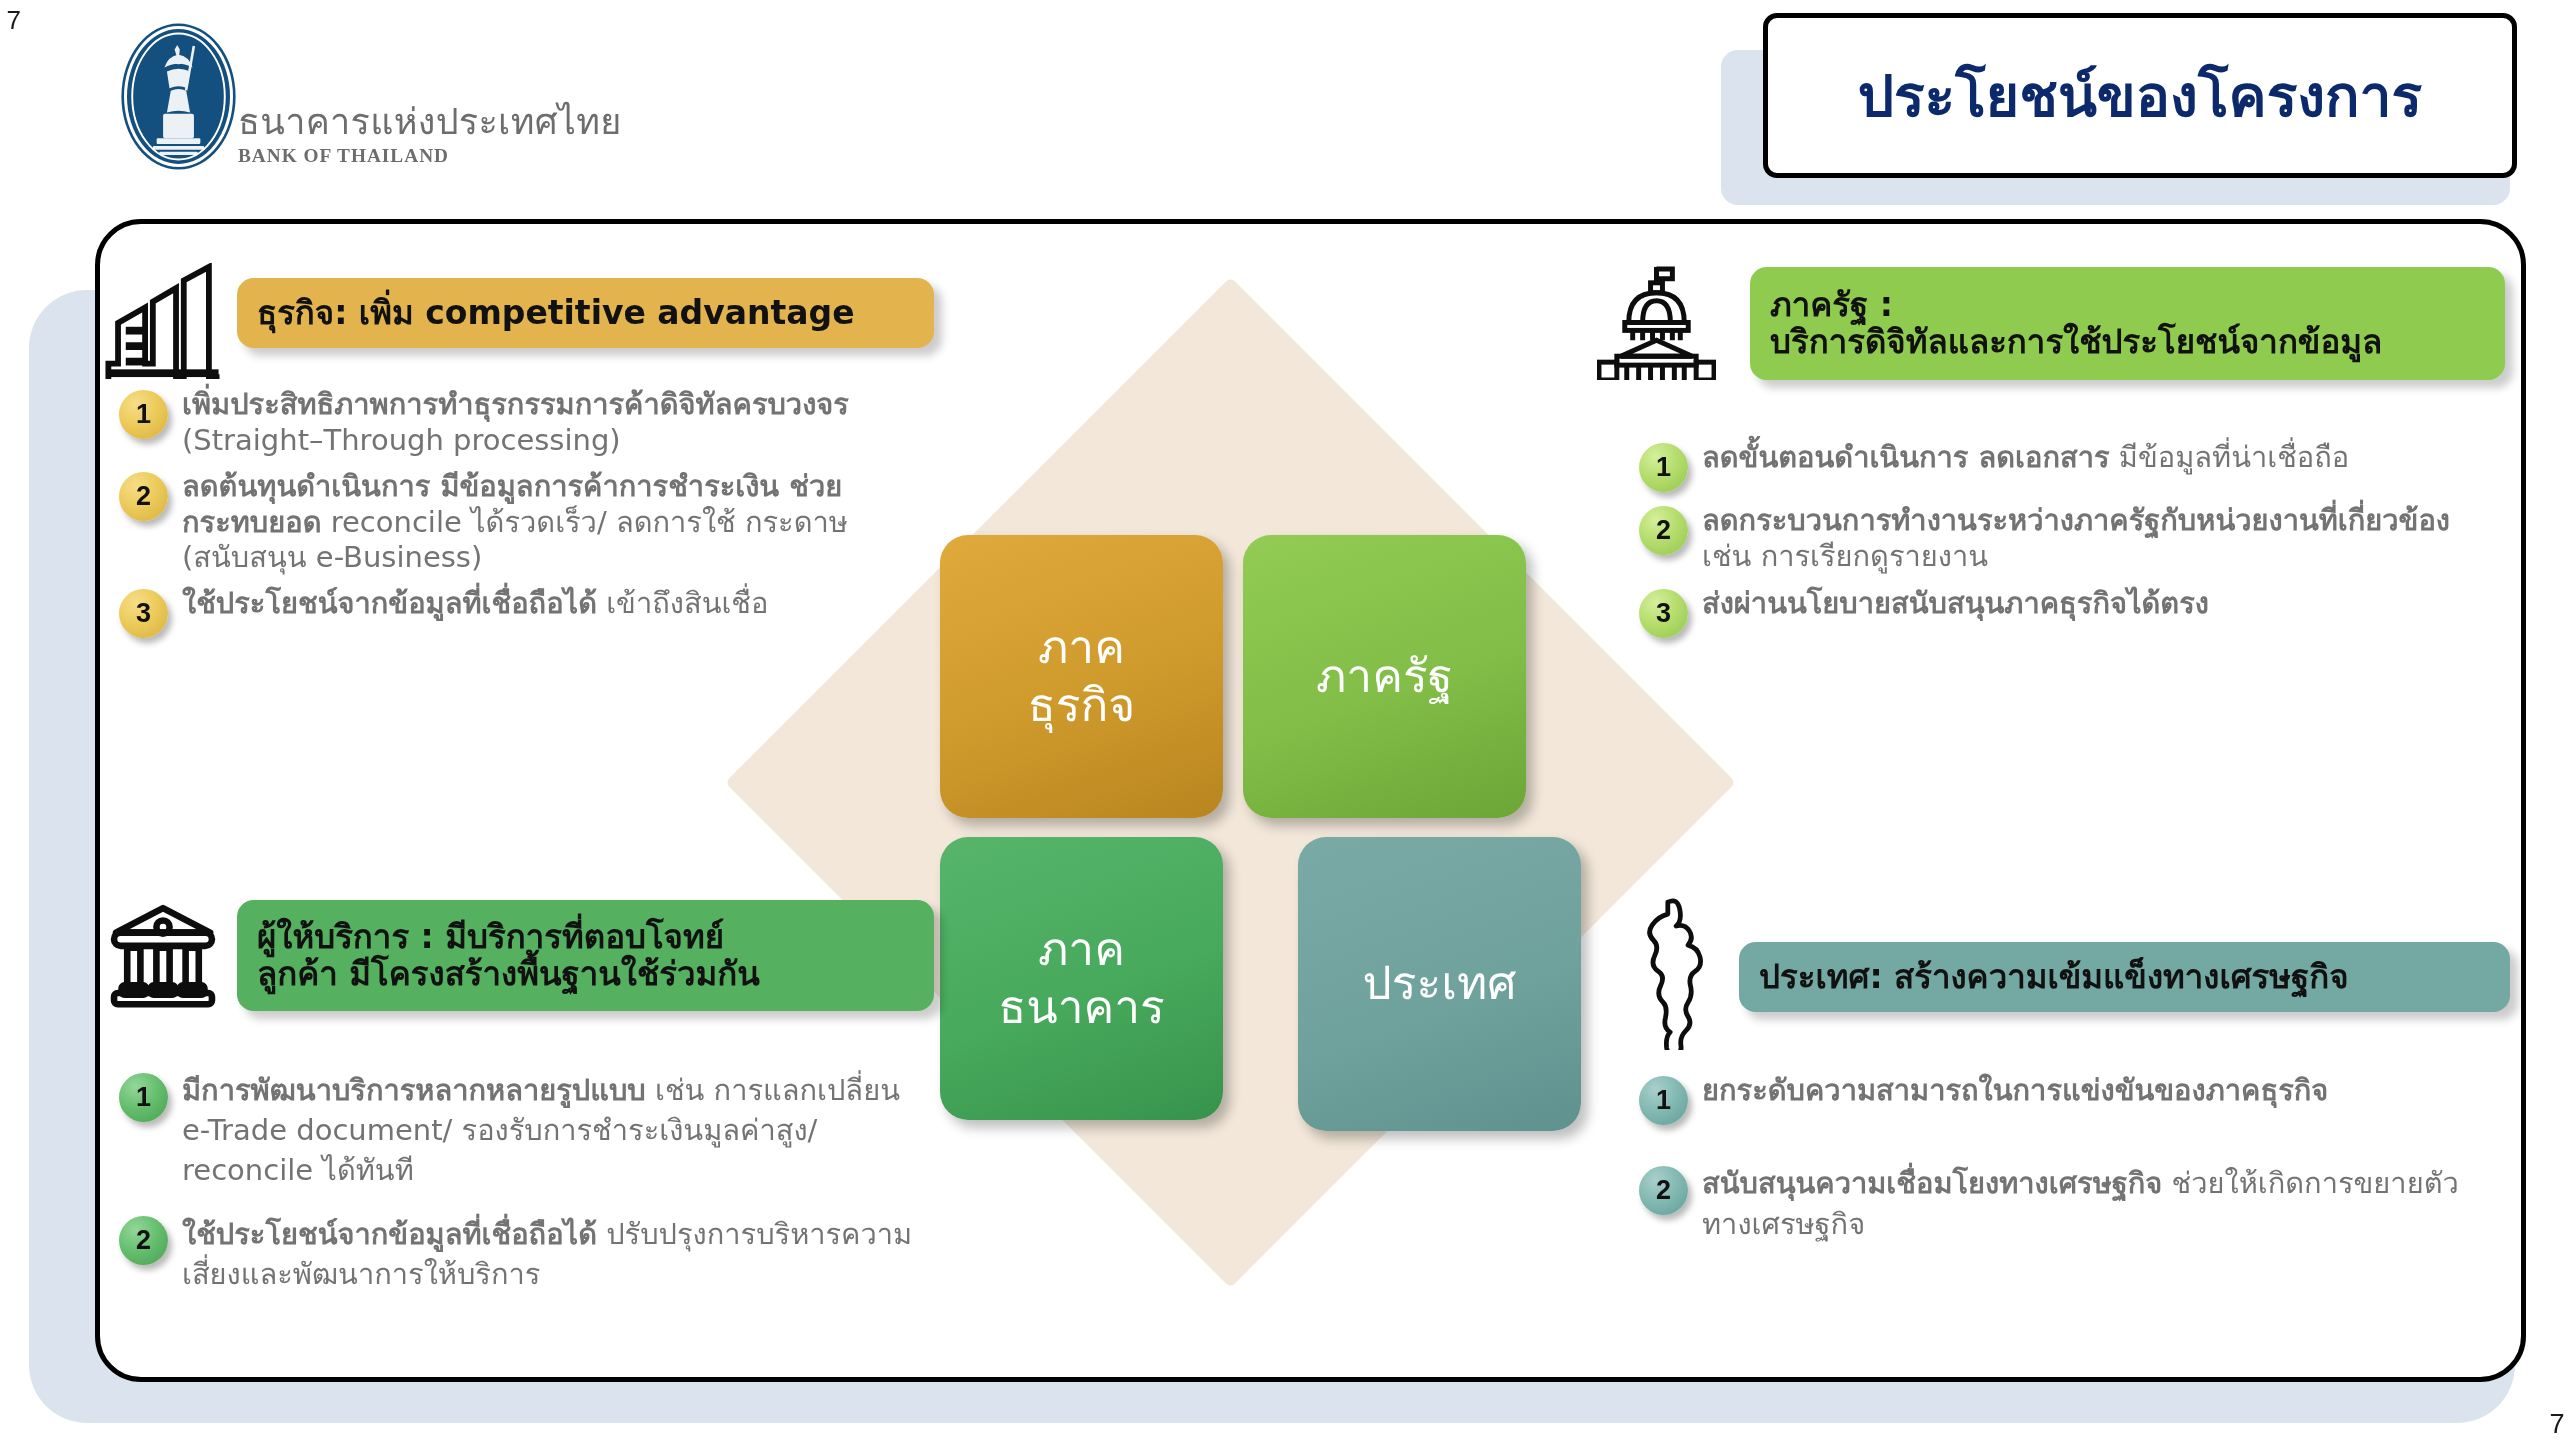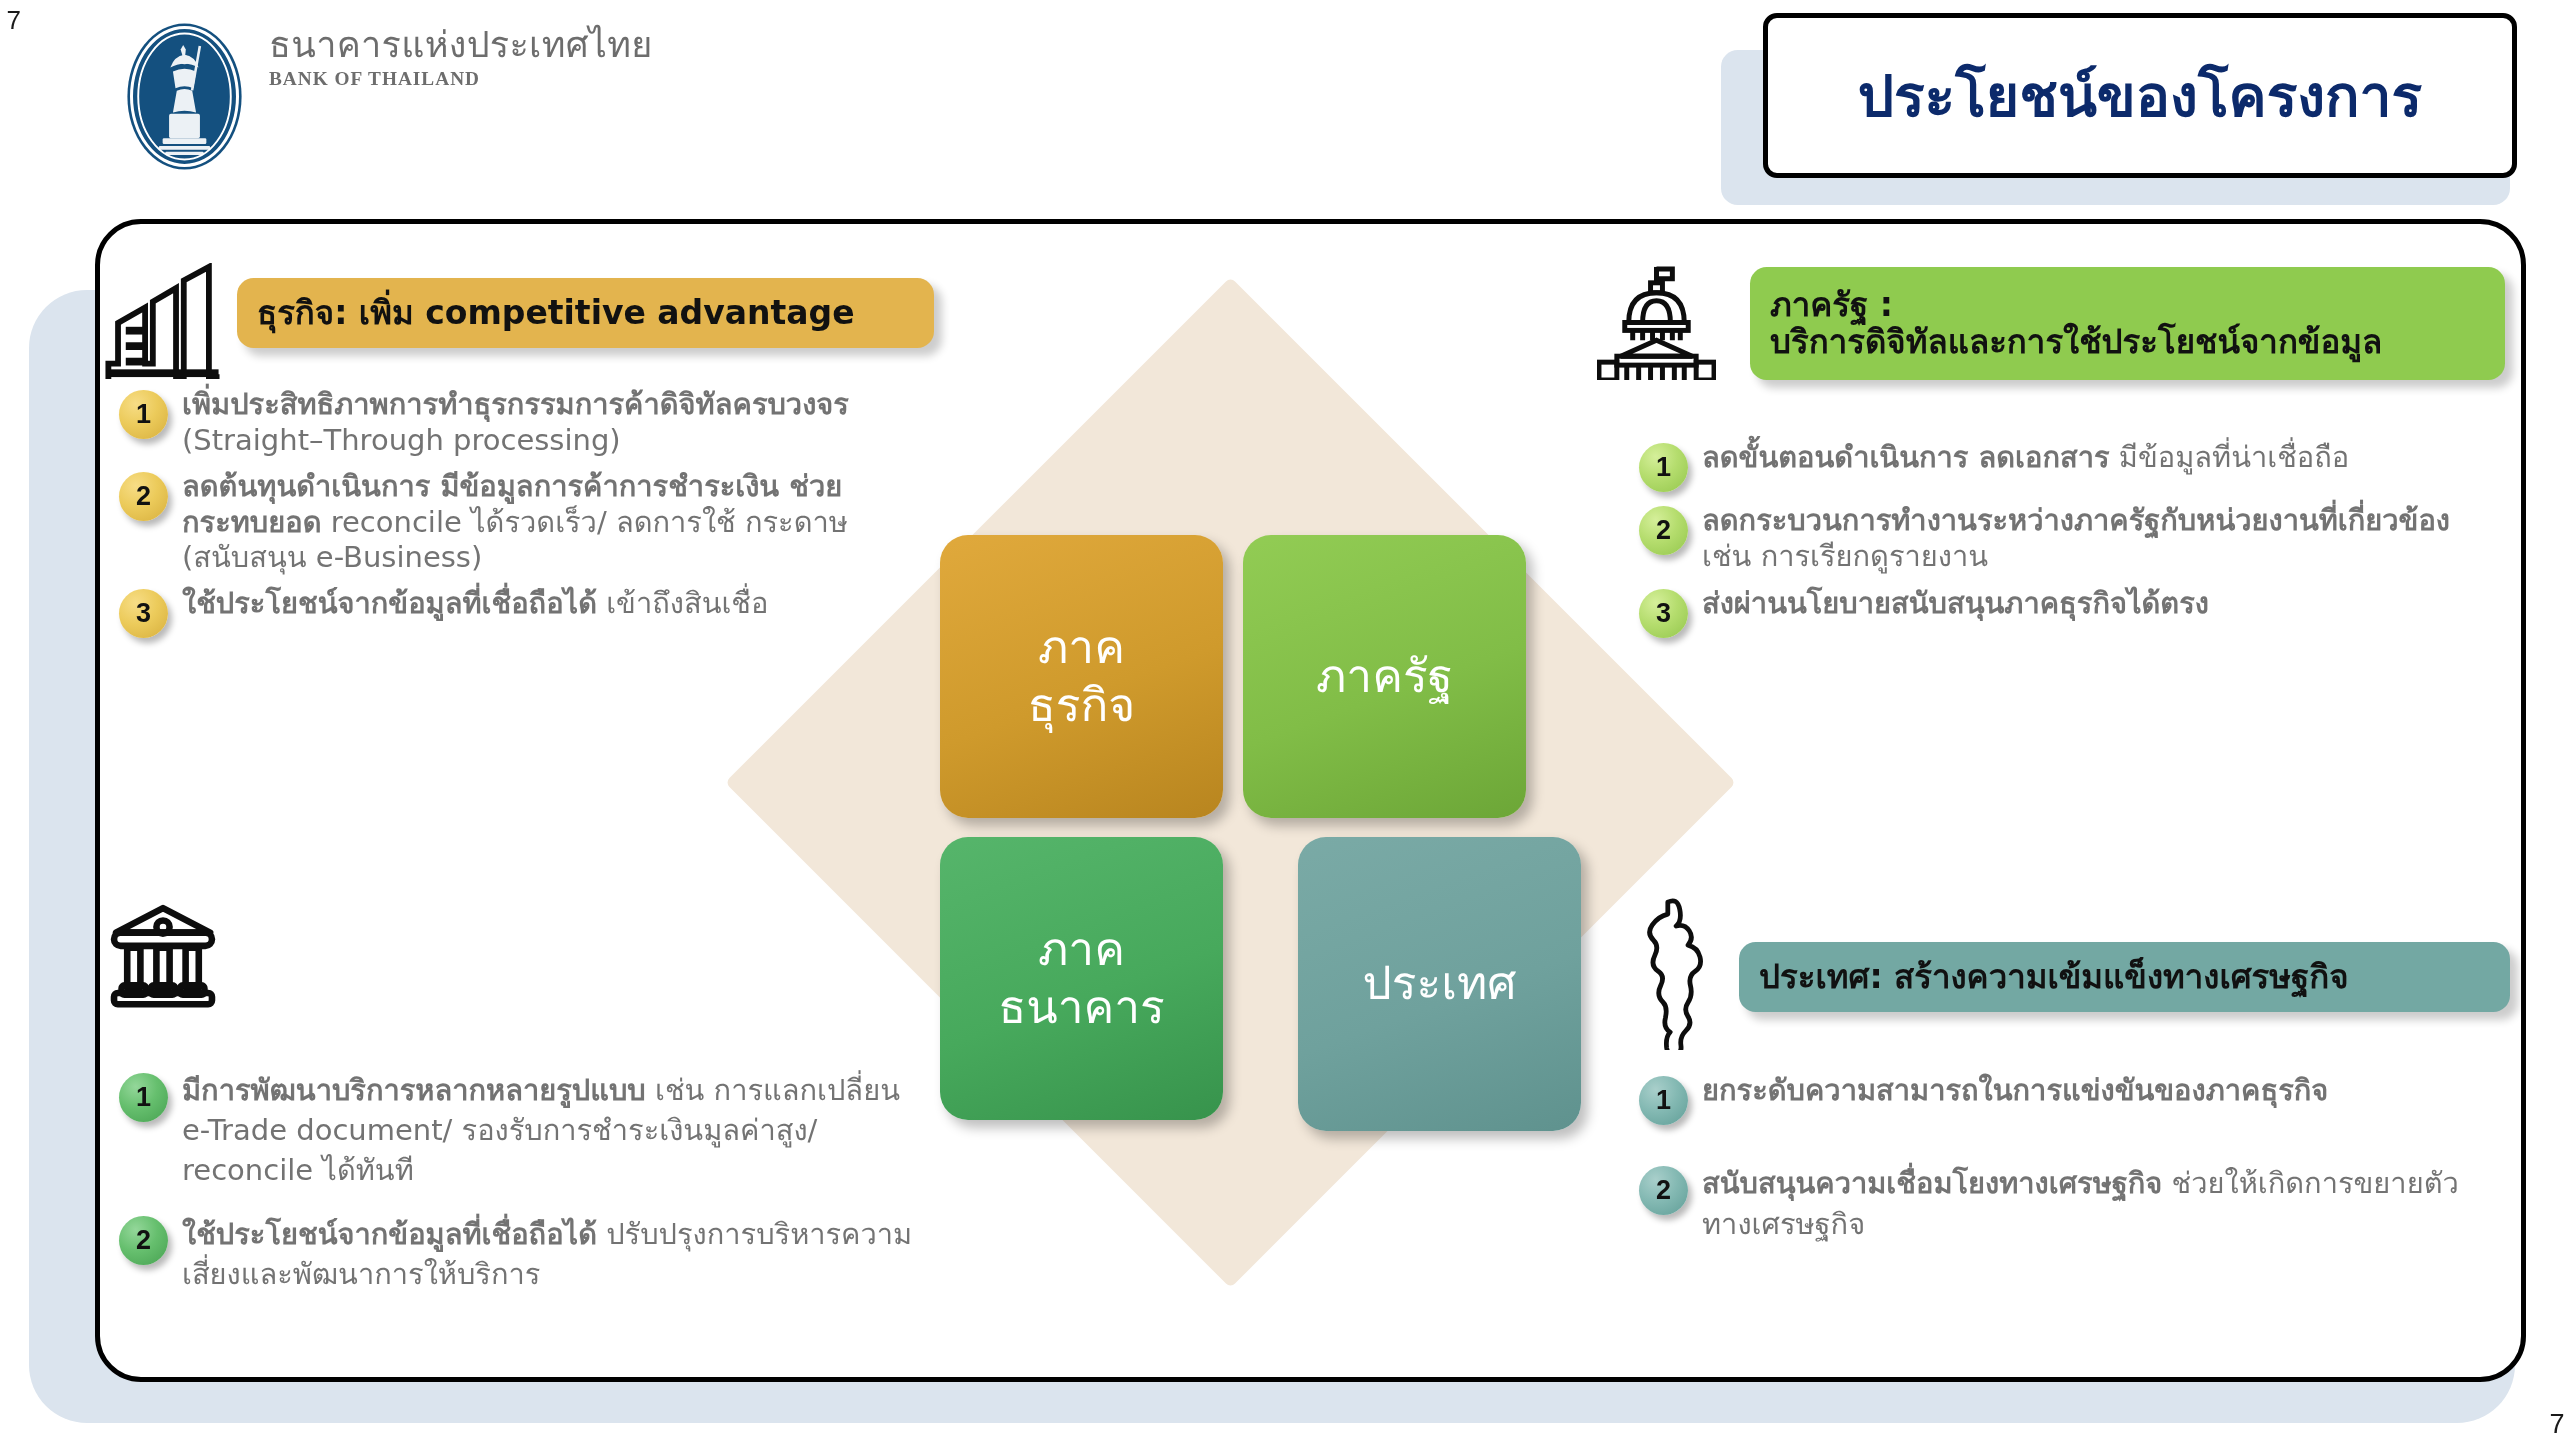--- a/index.html
+++ b/index.html
@@ -11,21 +11,21 @@
   }
   .slide{position:absolute;inset:0;}
 
   
   .pagenum-tl{position:absolute;left:6.4px;top:5.2px;font-size:26px;color:#1a1a1a;
     font-family:"Liberation Sans",sans-serif;}
   .pagenum-br{position:absolute;right:11.6px;bottom:9px;font-size:27px;color:#1a1a1a;
     font-family:"Liberation Sans",sans-serif;}
 
   
-  .logo-wrap{position:absolute;left:130px;top:26px;display:flex;align-items:flex-start;gap:30px;}
+  .logo-wrap{position:absolute;left:124px;top:26px;display:flex;align-items:flex-end;gap:5px;}
   .logo-seal{width:103px;height:135px;border-radius:50%;
     background:#14507f;border:3.2px solid #ffffff;
     box-shadow:0 0 0 2.6px #14507f;
     position:relative;overflow:hidden;flex:0 0 auto;}
   .logo-seal svg{position:absolute;left:0;top:0;}
   .logo-text{display:flex;flex-direction:column;justify-content:center;}
   .logo-th{font-size:36px;color:#6d6d6d;line-height:1.05;letter-spacing:0.3px;
     font-family:"DejaVu Sans",sans-serif;}
   .logo-en{font-size:19.3px;color:#6d6d6d;letter-spacing:1px;margin-top:3.9px;
     font-family:"Liberation Serif",serif;font-weight:bold;}
@@ -188,20 +188,25 @@
         <rect x="53" y="56" width="14" height="42"></rect>
         <rect x="84" y="56" width="14" height="42"></rect>
         <rect x="16" y="96" width="26" height="10" rx="3"></rect>
         <rect x="47" y="96" width="26" height="10" rx="3"></rect>
         <rect x="78" y="96" width="26" height="10" rx="3"></rect>
         <rect x="8" y="104" width="104" height="12" rx="4"></rect>
       </g>
     </svg>
   </div>
 
+  <div class="pill" style="left:237px;top:900px;width:657px;height:111px;background:#55b05f;align-items:center;">
+    <div class="pill-text">
+      <span>ผู้ให้บริการ : มีบริการที่ตอบโจทย์</span><br><span>ลูกค้า  มีโครงสร้างพื้นฐานใช้ร่วมกัน</span>
+    </div>
+  </div>
 
   <div class="bullets" style="left:119px;top:1069px;width:799px;">
     <div class="brow">
       <div class="badge badge-green">1</div>
       <div class="btext" style="line-height:1.38;">
         <b>มีการพัฒนาบริการหลากหลายรูปแบบ</b><span> เช่น การแลกเปลี่ยน e-Trade document/ รองรับการชำระเงินมูลค่าสูง/ reconcile ได้ทันที</span>
       </div>
     </div>
     <div class="brow" style="margin-top:22px;">
       <div class="badge badge-green">2</div>

